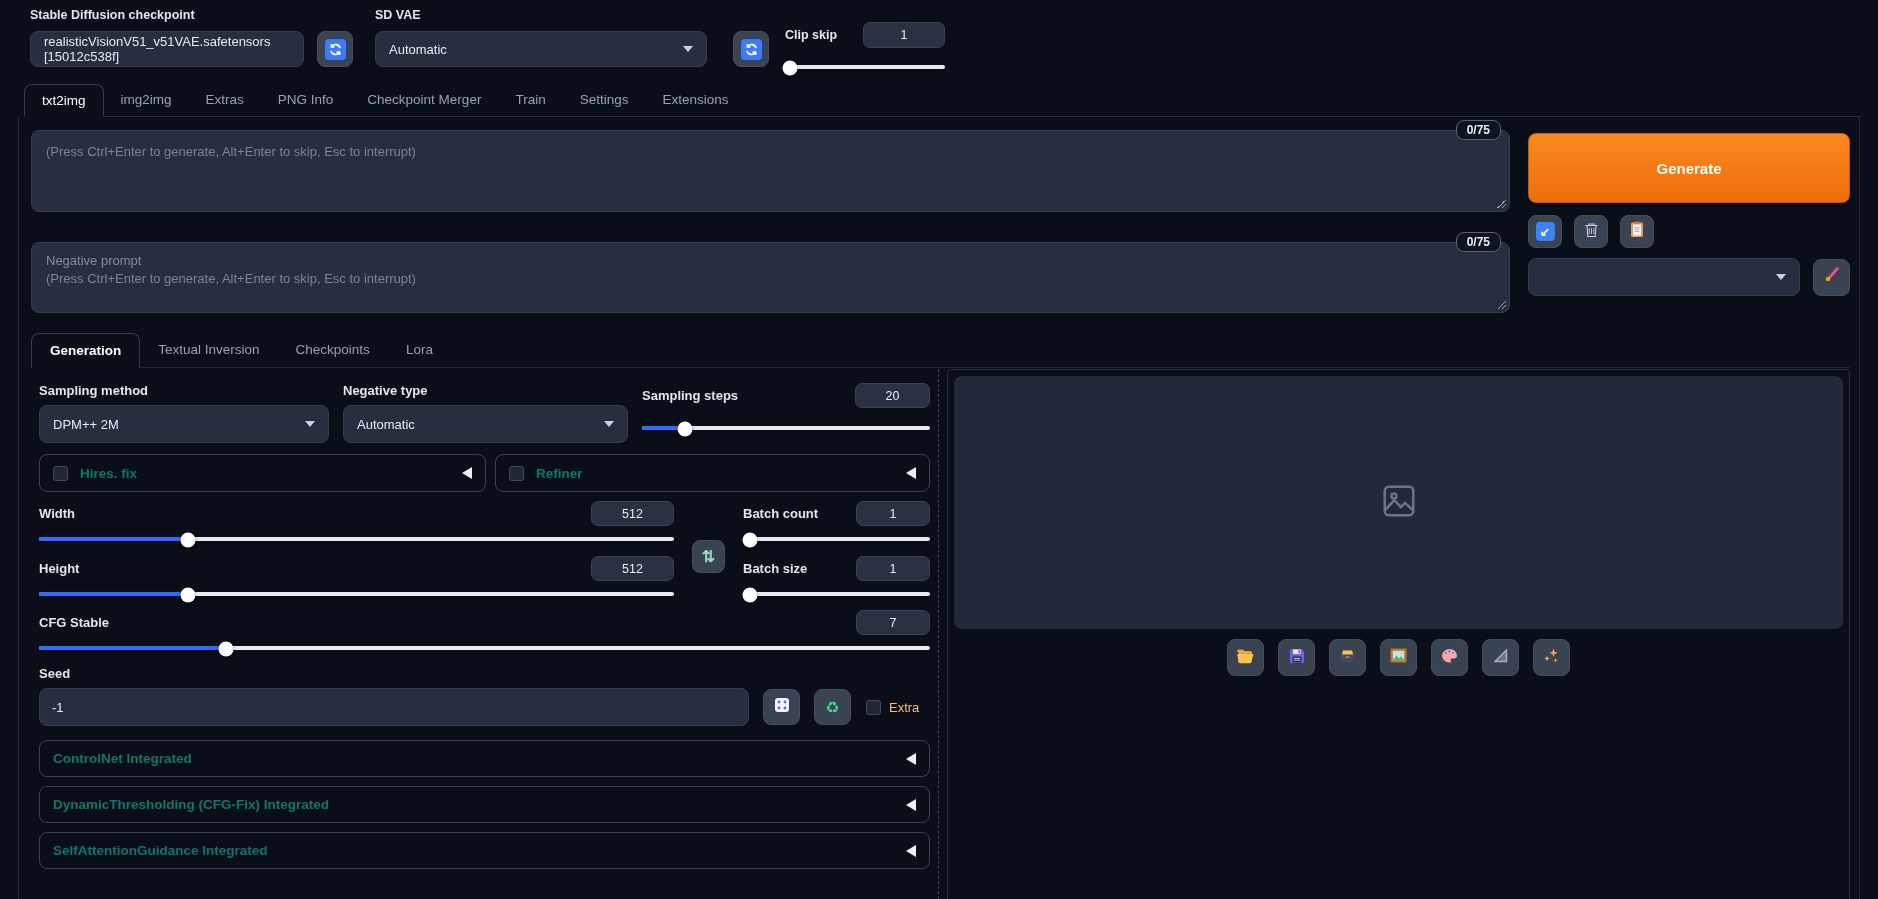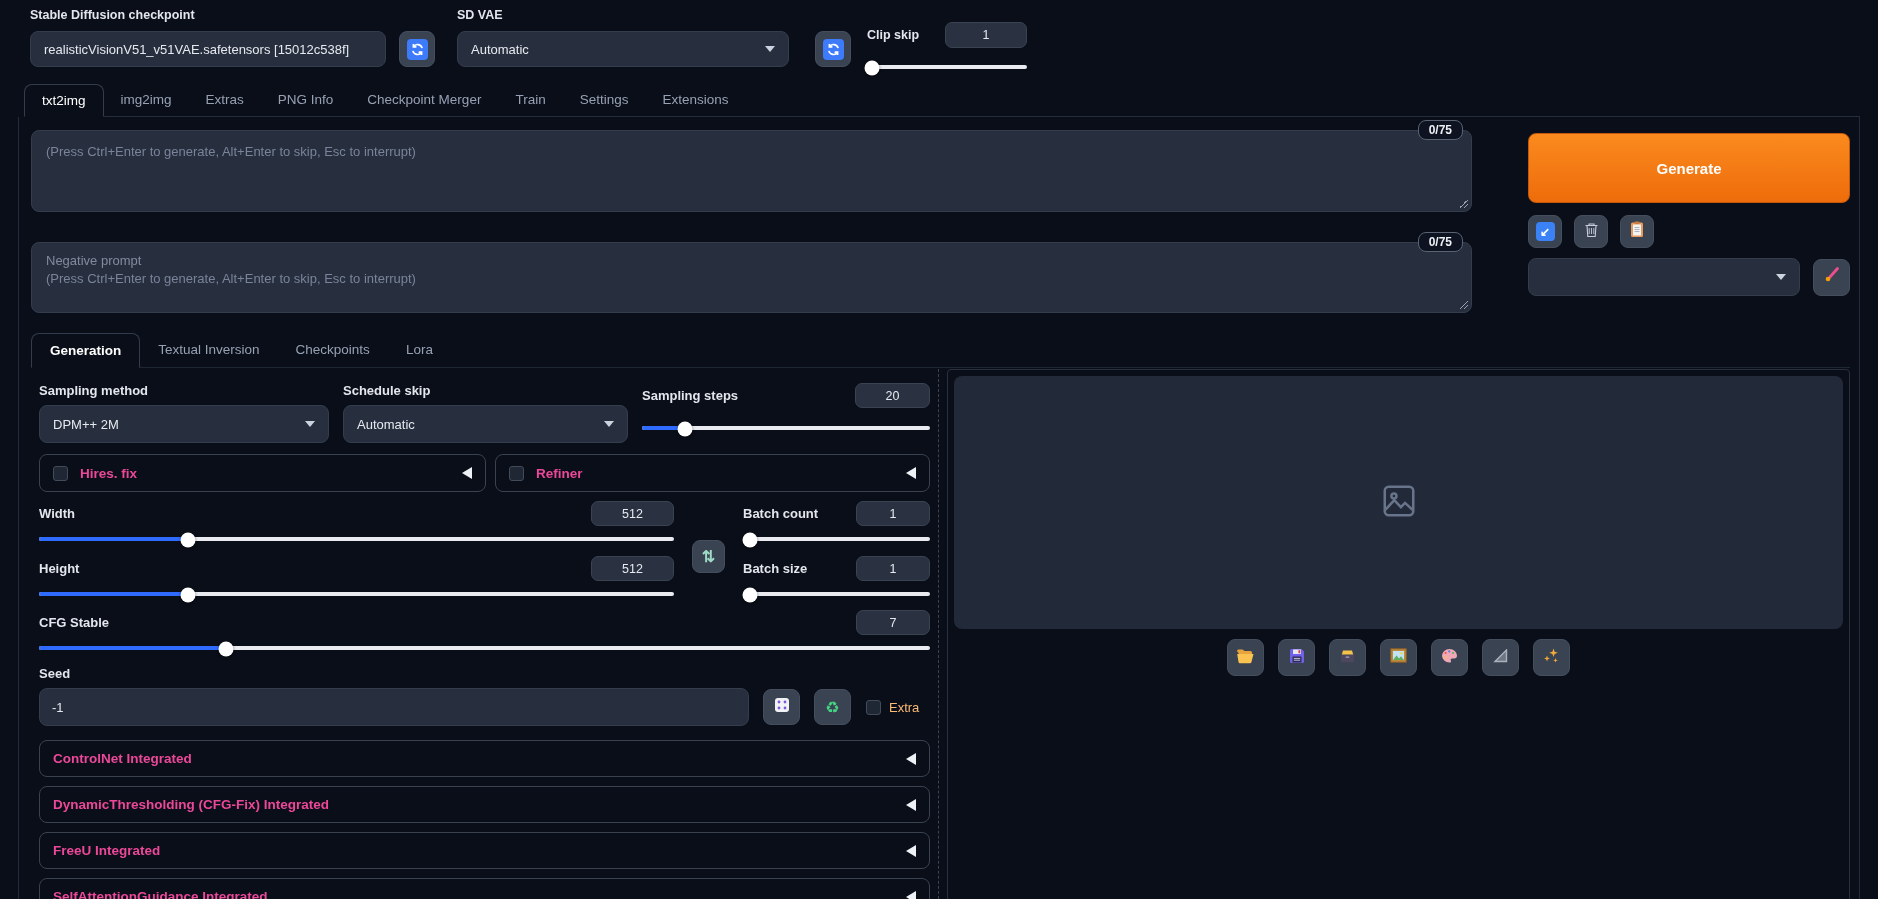--- a/index.html
+++ b/index.html
@@ -50,21 +50,21 @@
     color:#fff; font-weight:400; background:#0a0e18;
     border:1px solid #323c4e; border-bottom:1px solid #0a0e18;
     border-radius:8px 8px 0 0; margin-bottom:-1px;
   }
 
   
   .panel {
     position:absolute; top:117px; left:18px; right:18px; height:900px;
     border:1px solid #222b3b; border-top:none; padding:13px 9px 0 12px;
   }
-  .prompt-row { display:flex;gap:38px; }
+  .prompt-row { display:flex; }
   .prompt-col { flex:1; }
   .ta-wrap { position:relative; }
   .ta-wrap + .ta-wrap { margin-top:30px; }
   .ta {
     background:#272f3e; border:1px solid #343d4d; border-radius:8px;
     padding:10px 14px; position:relative;
   }
   .ta .ph1 { font-size:13px; color:#828b9d; }
   .ta .ph2 { font-size:13px; color:#79839a; margin-top:3px; }
   .ta .resize-handle {
@@ -132,38 +132,38 @@
     width:710px; height:38px; background:#272f3e; border:1px solid #343d4d; border-radius:8px;
     color:#e6e9ef; font-size:13px; padding:0 12px; font-family:"Liberation Sans",sans-serif;
   }
   .seed-btn { width:37px; height:36px; margin-left:14px; }
   .recycle-glyph { color:#45d483; font-size:16px; }
   .extra-wrap { display:flex; align-items:center; margin-left:15px; }
   .extra-lbl { font-size:13px; color:#fdba74; margin-left:8px; font-weight:400; }
 
   .acc-list { margin-top:14px; }
   .acc-list .acc-header { height:37px; margin-bottom:9px; }
-  .acc-title { font-size:13.5px; font-weight:700; color:#ec4899; }
+  .acc-title { font-size:13.5px; font-weight:700; color:#0f766e; }
 
   
   .preview {
     height:253px; background:#222a39; border-radius:8px;
     display:flex; align-items:center; justify-content:center;
   }
   .gallery-btns { display:flex; justify-content:center; gap:14px; margin-top:10px; }
   .g-btn { width:37px; height:37px; }
 </style>
 </head>
 <body>
 
 <div class="topbar">
   <div class="tb-group">
     <span class="small-lbl">Stable Diffusion checkpoint</span>
     <div class="tb-row">
-      <div class="selectbox" style="width:356px">
+      <div class="selectbox" style="width:274px">
         <span>realisticVisionV51_v51VAE.safetensors [15012c538f]</span>
       </div>
       <div class="icon-btn" style="width:36px;height:36px;margin-left:13px">
         <span class="refresh-badge">
           <svg width="13" height="13" viewBox="0 0 14 14">
               <path d="M12 5.5A5.2 5.2 0 0 0 2.6 4" fill="none" stroke="#fff" stroke-width="1.8"></path>
               <path d="M2.6 1v3.2h3.2" fill="none" stroke="#fff" stroke-width="1.8"></path>
               <path d="M2 8.5A5.2 5.2 0 0 0 11.4 10" fill="none" stroke="#fff" stroke-width="1.8"></path>
               <path d="M11.4 13V9.8H8.2" fill="none" stroke="#fff" stroke-width="1.8"></path>
             </svg>
@@ -292,21 +292,21 @@
 
       <div class="samp-row">
         <div class="samp-col1">
           <span class="lbl">Sampling method</span>
           <div class="selectbox dd">
             <span>DPM++ 2M</span>
             <span class="caret"></span>
           </div>
         </div>
         <div class="samp-col2">
-          <span class="lbl">Schedule skip</span>
+          <span class="lbl">Negative type</span>
           <div class="selectbox dd">
             <span>Automatic</span>
             <span class="caret"></span>
           </div>
         </div>
         <div class="samp-col3">
           <div class="label-row">
             <span class="lbl">Sampling steps</span>
             <div class="numbox" style="width:75px;height:25px">20</div>
           </div>
@@ -419,24 +419,20 @@
       <div class="acc-list">
         <div class="acc-header">
           <span class="acc-title">ControlNet Integrated</span>
           <span class="tri-left"></span>
         </div>
         <div class="acc-header">
           <span class="acc-title">DynamicThresholding (CFG-Fix) Integrated</span>
           <span class="tri-left"></span>
         </div>
         <div class="acc-header">
-          <span class="acc-title">FreeU Integrated</span>
-          <span class="tri-left"></span>
-        </div>
-        <div class="acc-header">
           <span class="acc-title">SelfAttentionGuidance Integrated</span>
           <span class="tri-left"></span>
         </div>
       </div>
     </div>
 
     <div class="v-divider"></div>
 
     <div class="output-col">
       <div class="preview">

